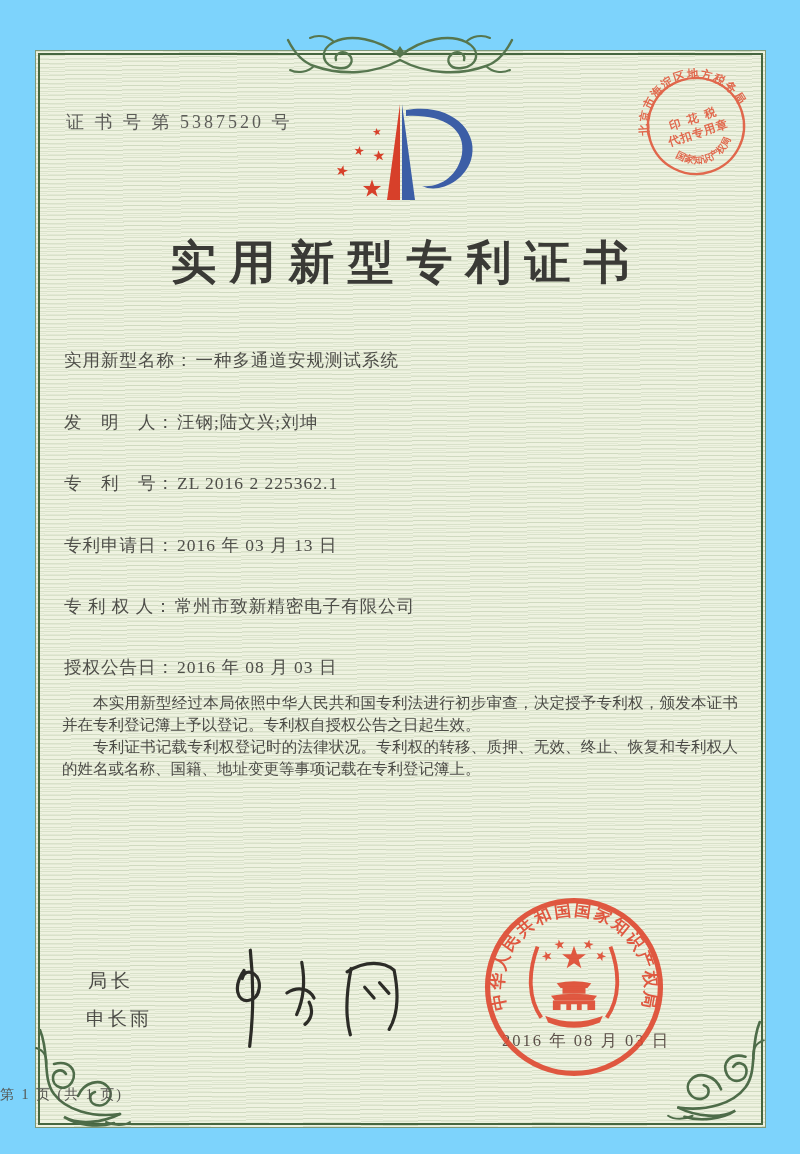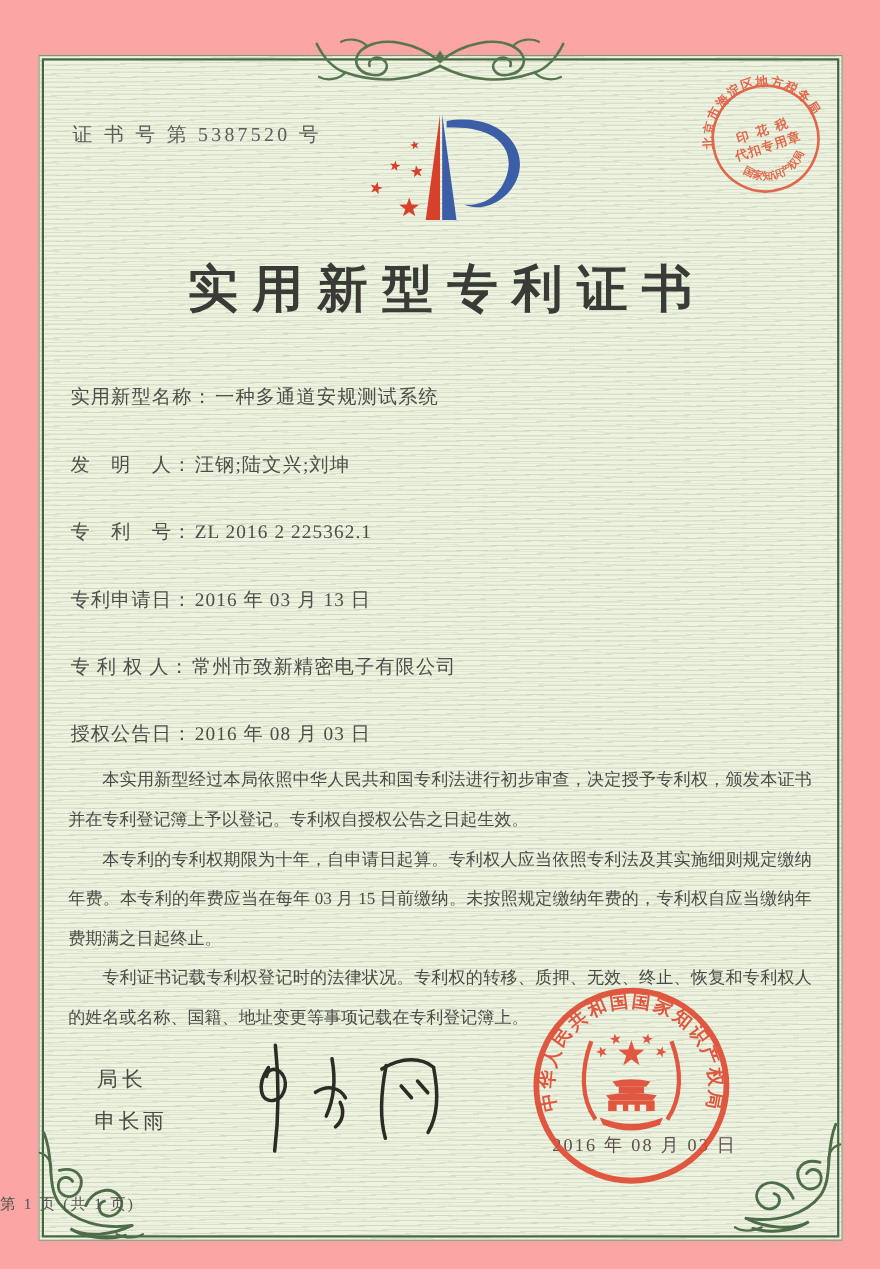--- a/index.html
+++ b/index.html
@@ -1,33 +1,33 @@
 <!DOCTYPE html>
 <html><head>
 <meta charset="utf-8">
 <style>
   html,body{margin:0;padding:0;}
   body{width:800px;height:1154px;background:#fbfaf4;overflow:hidden;
        font-family:"Liberation Serif","DejaVu Serif",serif;}
-  .page{position:relative;width:800px;height:1154px;background:#fca5a5;}
+  .page{position:relative;width:800px;height:1154px;background:#7dd3fc;}
   
   .frame{position:absolute;left:35px;top:50px;width:729px;height:1076px;
          border:1px solid #7d9878;
          background-color:#eef2e0;
          background-image:
            repeating-linear-gradient(179deg, rgba(140,165,120,.22) 0 1px, rgba(0,0,0,0) 1px 4px),
            repeating-linear-gradient(181deg, rgba(140,165,120,.12) 0 1px, rgba(0,0,0,0) 1px 5px);}
   .frame::after{content:"";position:absolute;inset:2px;border:2px solid #46663f;pointer-events:none;}
   .abs{position:absolute;}
   .certno{left:66px;top:110px;font-size:18px;letter-spacing:3px;color:#5c5c58;}
   .title{left:0;right:0;top:232px;text-align:center;font-size:46px;font-weight:700;
          letter-spacing:13px;color:#3a3a36;text-indent:13px;}
   .field{left:64px;font-size:17.5px;color:#4e4e49;letter-spacing:1px;}
   .field .val{margin-left:2px;}
-  .paras{left:62px;top:692px;width:676px;font-size:15.5px;line-height:36px;
+  .paras{left:62px;top:692px;width:676px;font-size:15.5px;line-height:22px;
          color:#4b4b46;text-align:justify;}
   .paras p{margin:0;text-indent:2em;}
   .sig-title{left:88px;top:968px;font-size:19px;color:#4a4a45;letter-spacing:4px;}
   .sig-name{left:86px;top:1006px;font-size:19px;color:#4a4a45;letter-spacing:3px;}
   .seal-date{left:502px;top:1030px;font-size:16.5px;letter-spacing:2px;color:#5c5049;}
   .footer{left:0;right:4px;top:1086px;font-size:14px;
           letter-spacing:2px;color:#54544f;}
   svg{display:block;}
   .seal-arc{font-family:"Liberation Serif","DejaVu Serif",serif;font-weight:700;}
 </style>
@@ -122,21 +122,20 @@
   </div>
   <div class="abs field" style="top:594px">
     <span>专 利 权 人：</span><span class="val">常州市致新精密电子有限公司</span>
   </div>
   <div class="abs field" style="top:655px">
     <span>授权公告日：</span><span class="val">2016 年 08 月 03 日</span>
   </div>
 
   <div class="abs paras">
     <p>本实用新型经过本局依照中华人民共和国专利法进行初步审查，决定授予专利权，颁发本证书并在专利登记簿上予以登记。专利权自授权公告之日起生效。</p>
-    <p>本专利的专利权期限为十年，自申请日起算。专利权人应当依照专利法及其实施细则规定缴纳年费。本专利的年费应当在每年 03 月 15 日前缴纳。未按照规定缴纳年费的，专利权自应当缴纳年费期满之日起终止。</p>
     <p>专利证书记载专利权登记时的法律状况。专利权的转移、质押、无效、终止、恢复和专利权人的姓名或名称、国籍、地址变更等事项记载在专利登记簿上。</p>
   </div>
 
   <div class="abs sig-title">局长</div>
   <div class="abs sig-name">申长雨</div>
 
   <svg class="abs" style="left:215px;top:942px" width="210" height="110" viewBox="0 0 210 110">
     <g fill="none" stroke="#2c2c27" stroke-width="3.2" stroke-linecap="round" transform="rotate(-2 100 55)">
       <path d="M30,26 C18,42 22,58 34,56 C46,54 48,36 40,30 C35,26 29,28 28,34"></path>
       <path d="M37,6 C39,34 38,70 33,102"></path>

